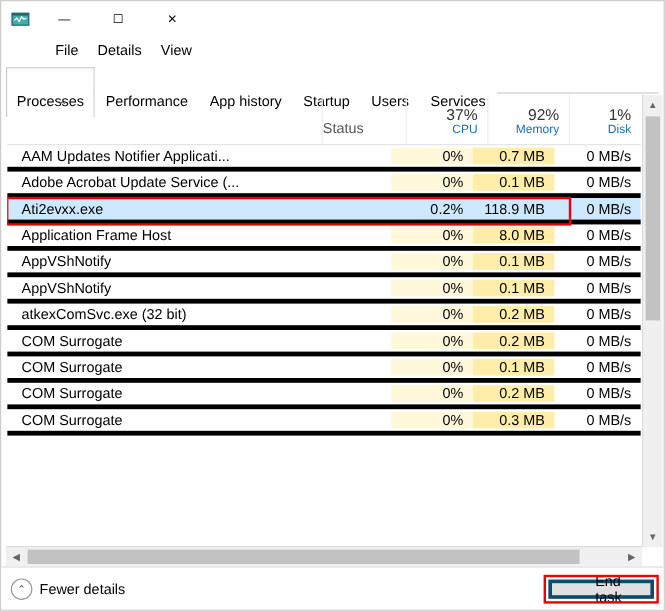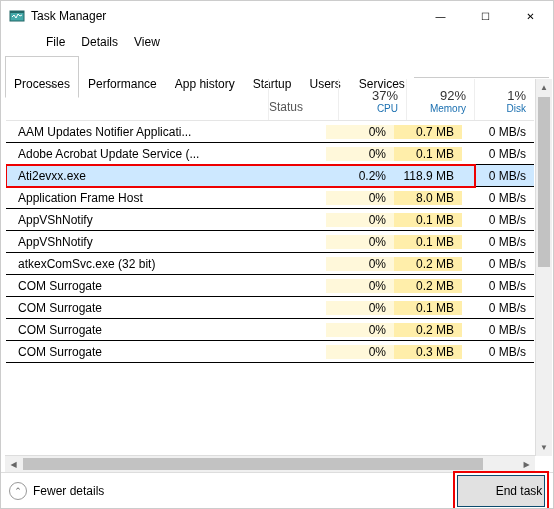--- a/index.html
+++ b/index.html
@@ -16,58 +16,57 @@
 .tab.active { border-color: #ccc; border-bottom: 1px solid #fff; }
 .header-row { display: flex; height: 42px; border-bottom: 1px solid #e5e5e5; font-size: 12px; color: #555; }
 .header-row .name-col { flex: 1; display: flex; align-items: flex-end; padding: 0 0 6px 42px; position:relative;}
 .header-row .sort-caret { position:absolute; left:42px; top:4px; font-size:10px; color:#555;}
 .header-row .status-col { width: 70px; display: flex; align-items: flex-end; padding-bottom: 6px; border-left:1px solid #eee;}
 .header-row .num-col { width: 68px; display: flex; flex-direction: column; align-items: flex-end; justify-content: flex-end; padding: 0 8px 6px 0; border-left:1px solid #eee;}
 .header-row .disk-col { width: 60px; }
 .header-row .pct { font-size: 13px; color: #333; text-align: center; }
 .header-row .lbl { font-size: 10px; color: #1a6fb0; }
 .rows { position: relative; }
-.row { display: flex; height: 22px; font-size: 12px; border-bottom: 1px solid #000000; align-items: center; }
+.row { display: flex; height: 22px; font-size: 12px; border-bottom: 4px solid #000000; align-items: center; }
 .row .name-col { flex: 1; padding-left: 12px; white-space: nowrap; overflow: hidden; text-overflow: ellipsis; }
 .row .status-col { width: 70px; }
 .row .num-col { width: 68px; text-align: right; padding-right: 8px; }
 .row .disk-col { width: 72px;}
 .cpu-cell { background: #fff8da; }
 .mem-cell { background: #ffeeaa; }
 .row.selected { background: #cde8ff; }
 .row.selected .cpu-cell, .row.selected .mem-cell { background: transparent; }
 .highlight-box { position: absolute; border: 2px solid #e00; pointer-events: none; }
 .scrollbar-v { position: absolute; right: 1px; top: 78px; bottom: 52px; width: 17px; background: #f0f0f0; border-left:1px solid #ddd;}
 .scrollbar-v .thumb { position:absolute; left:2px; right:2px; top:18px; height:170px; background:#c2c2c2;}
 .scrollbar-v .arr { position:absolute; left:0; right:0; height:17px; display:flex;align-items:center;justify-content:center;font-size:8px;color:#666;}
 .scrollbar-v .arr.up{top:0;} .scrollbar-v .arr.down{bottom:0;}
 .scrollbar-h { position:absolute; left:4px; right:18px; bottom:36px; height:17px; background:#f0f0f0; border-top:1px solid #ddd;}
 .scrollbar-h .thumb{position:absolute;top:2px;bottom:2px;left:18px;width:460px;background:#c2c2c2;}
 .scrollbar-h .arr{position:absolute;top:0;bottom:0;width:17px;display:flex;align-items:center;justify-content:center;font-size:8px;color:#666;}
 .scrollbar-h .arr.l{left:0;} .scrollbar-h .arr.r{right:0;}
 .footer { position: absolute; bottom: 0; left: 0; right: 0; height: 36px; display: flex; align-items: center; padding: 0 8px; border-top: 1px solid #ddd; background:#fff;}
 .fewer { display: flex; align-items: center; gap: 6px; font-size: 12px; flex: 1; }
 .fewer .circ { width: 18px; height: 18px; border: 1px solid #999; border-radius: 50%; display: flex; align-items: center; justify-content: center; font-size: 9px; color:#666;}
-.endtask { width: 88px; height: 32px; font-size: 12px; background: #e1e1e1; border: 1px solid #0c4a6e; display:flex;align-items:center;justify-content:center;padding-left:36px;}
+.endtask { width: 88px; height: 16px; font-size: 12px; background: #e1e1e1; border: 3px solid #0c4a6e; display:flex;align-items:center;justify-content:center;padding-left:36px;}
 .tabs-wrap{padding:0 4px;}
 .rows-clip{position:absolute;top:120px;left:5px;right:19px;bottom:54px;overflow:hidden;}
 .header-wrap{position:absolute;top:78px;left:5px;right:19px;}
 </style>
 </head>
 <body>
 
 <div class="titlebar">
   <span class="icon">
     <svg viewBox="0 0 16 16">
         <rect x="1" y="3" width="14" height="10" fill="#4aa" stroke="#266" stroke-width="1"></rect>
         <rect x="1" y="3" width="14" height="2" fill="#266"></rect>
         <path d="M3 9 L5 7 L7 10 L9 6 L11 8 L13 7" stroke="#fff" stroke-width="1" fill="none"></path>
       </svg>
   </span>
-  <span class="title">Task Manager</span>
   <div class="winbtn">
       <span>—</span>
     </div>
   <div class="winbtn">
       <span>☐</span>
     </div>
   <div class="winbtn">
       <span>✕</span>
     </div>
 </div>

